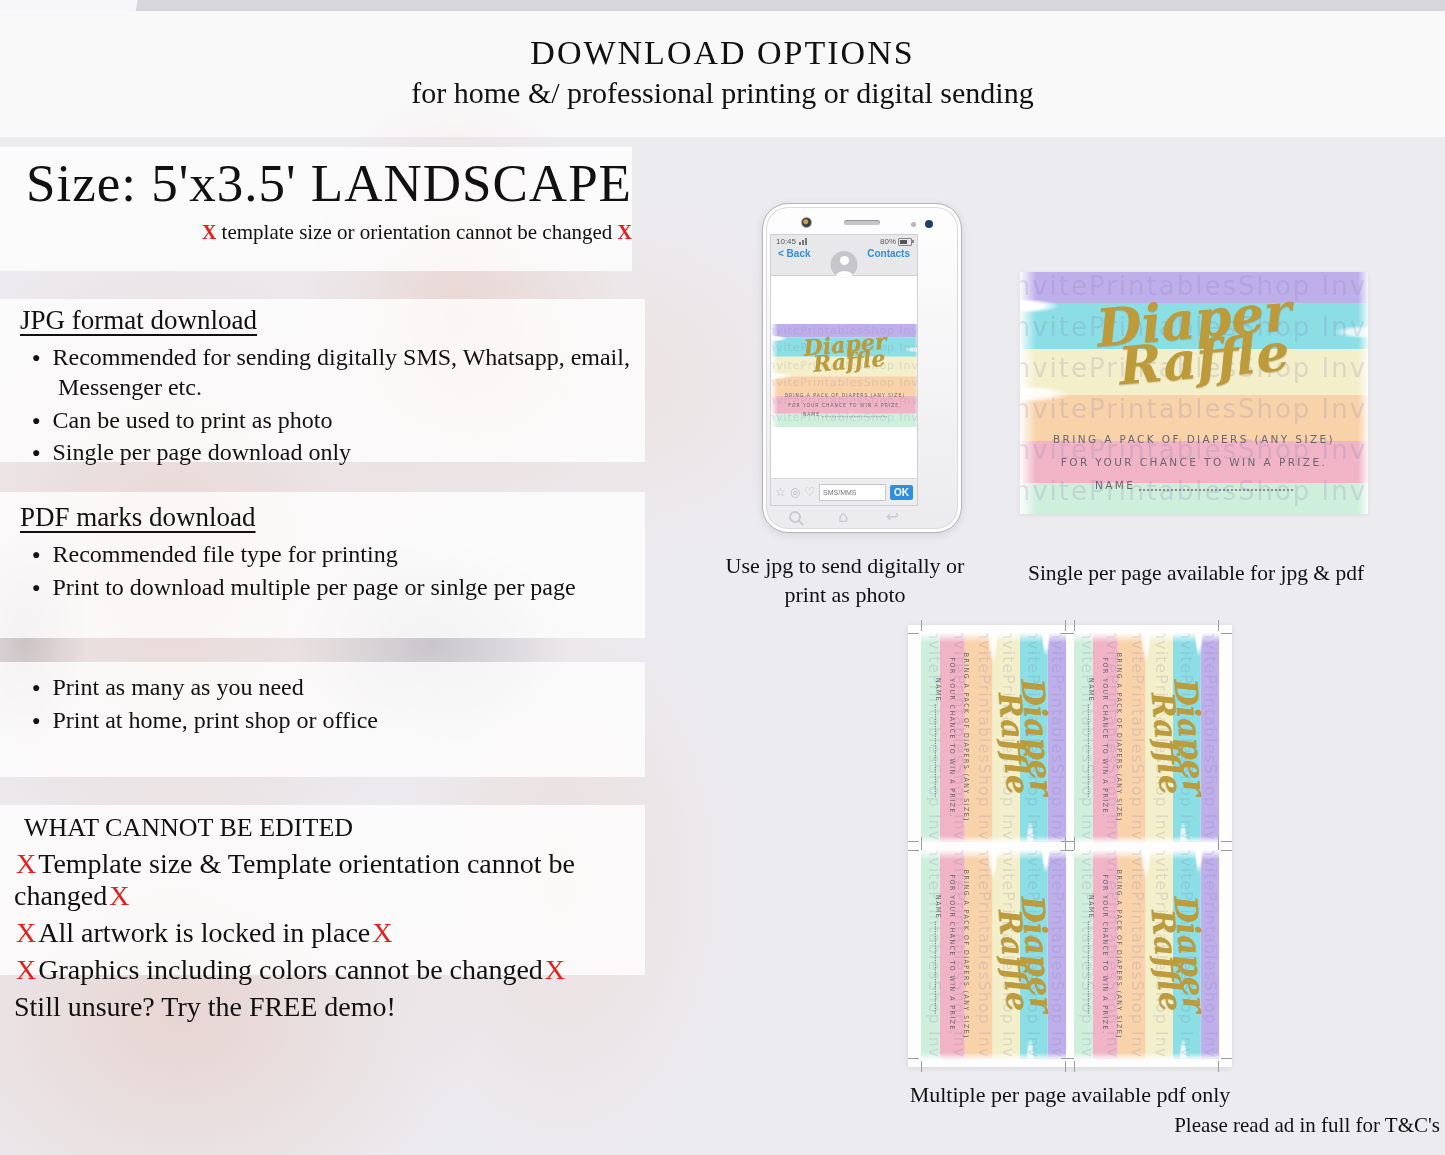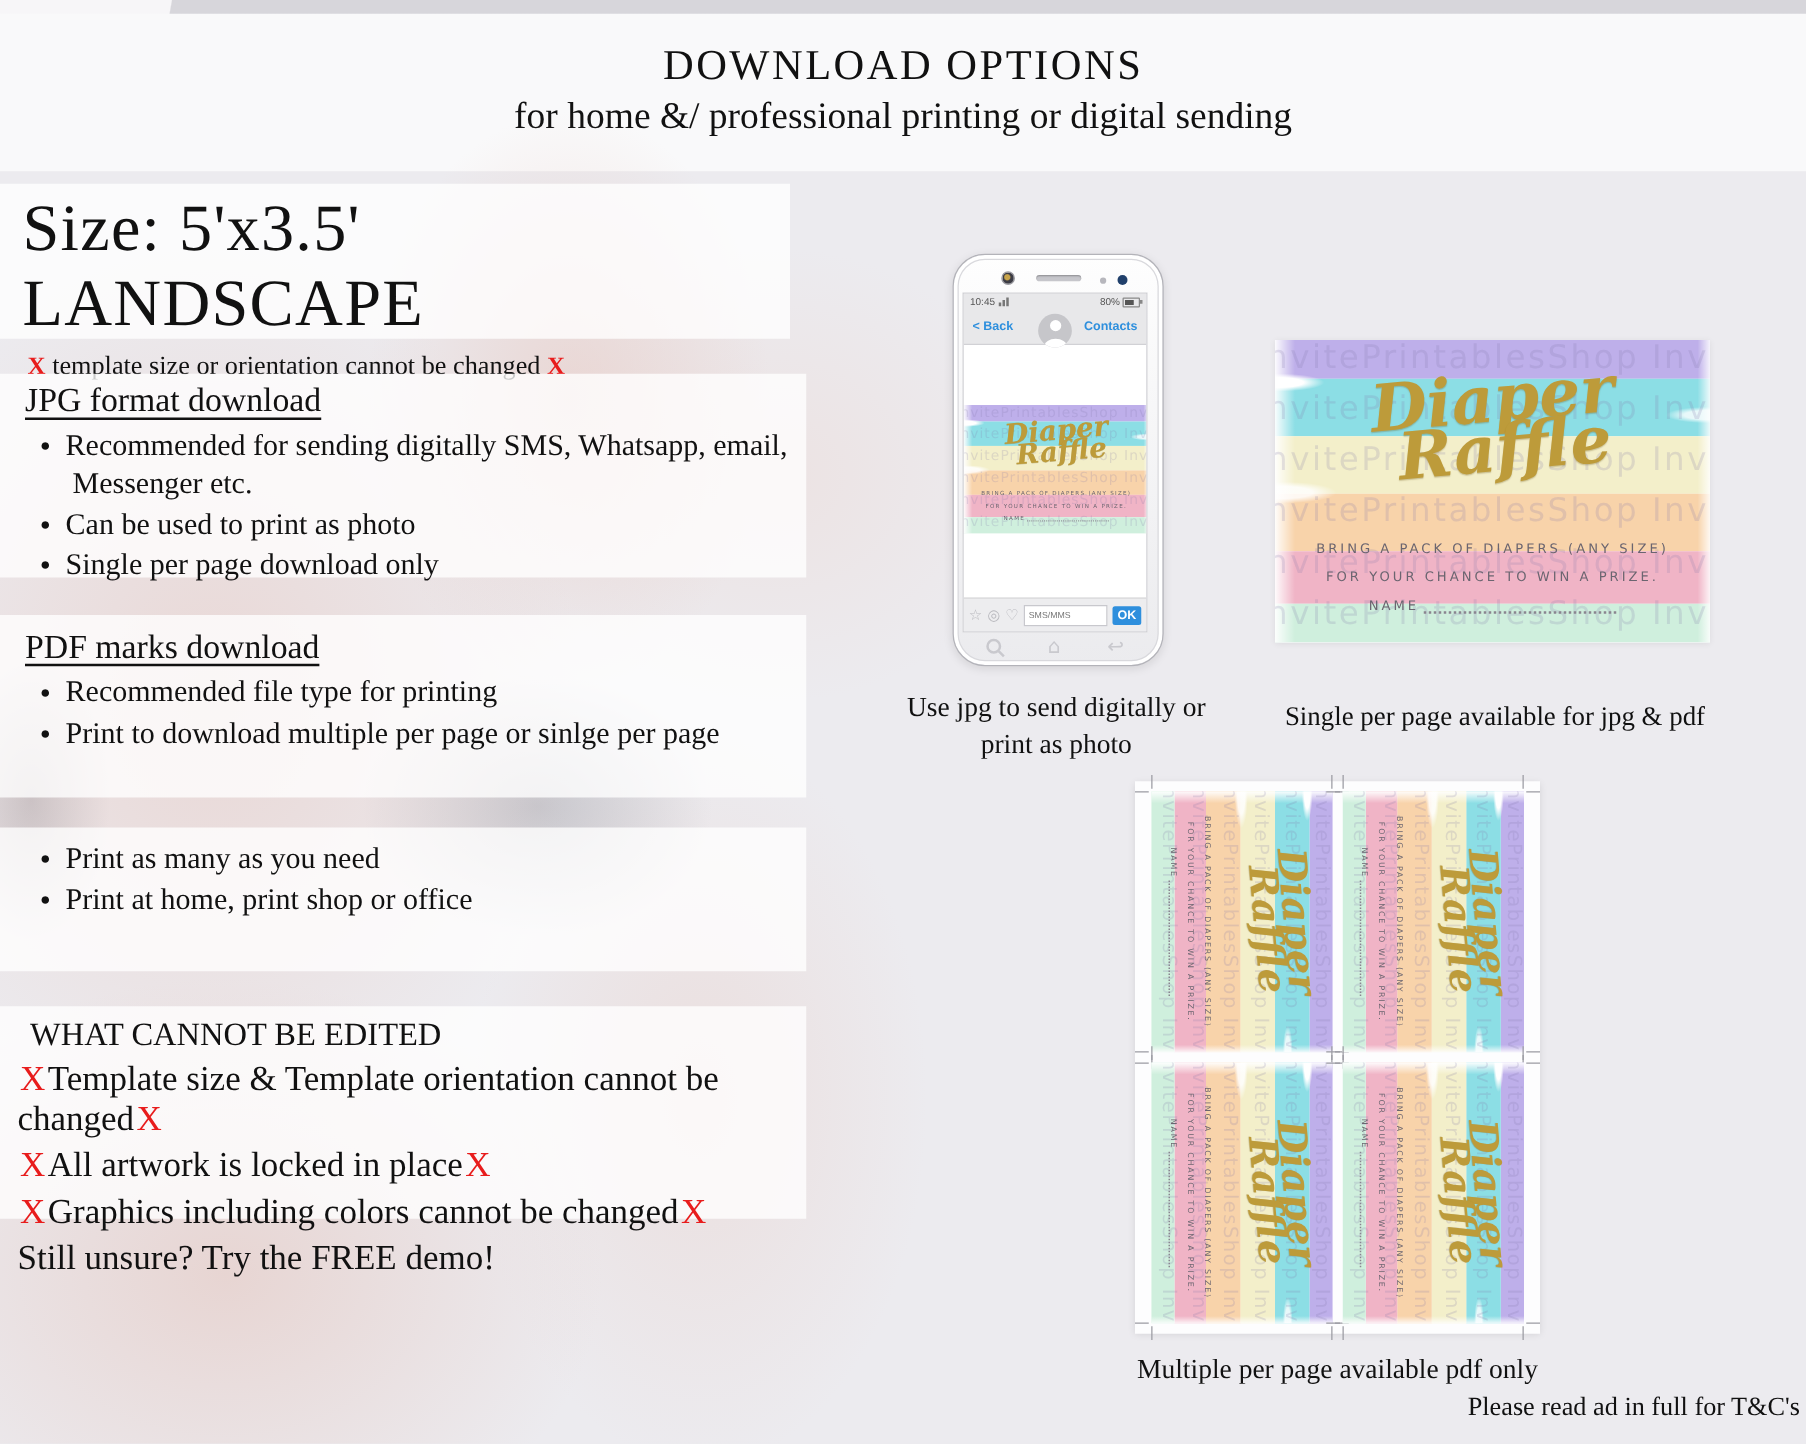--- a/index.html
+++ b/index.html
@@ -21,62 +21,62 @@
   }
   .topstrip { position:absolute; top:0; left:0; right:0; height:11px; z-index:1;
     background:linear-gradient(100deg, #f7f6f8 0 135px, #d7d6db 136px); }
 
   .band { position:absolute; left:0; background:rgba(255,255,255,.78); z-index:1; box-sizing:border-box; }
 
   .header-band { top:11px; left:0; right:0; height:137px; text-align:center; background:rgba(255,255,255,.7); }
   .title { font-size:34px; letter-spacing:2px; padding-top:34px; }
   .subtitle { font-size:30px; margin-top:4px; }
 
-  .size-band { top:147px; width:632px; height:124px; padding:4px 16px 0 18px; }
+  .size-band { top:147px; width:632px; height:124px; padding:4px 0 0 18px;text-align:right; }
   .size-band h1 { font-size:53px; font-weight:normal; margin:2px 0 0; letter-spacing:1px; }
   .size-note { font-size:21px; margin:7px 0 0 4px; }
   .size-note .redx { font-weight:bold; font-size:20px; }
   .redx { color:#e81c1c; }
 
   .jpg-band { top:299px; width:645px; height:163px; padding:4px 0 0 20px; }
   .pdf-band { top:492px; width:645px; height:146px; padding:8px 0 0 20px; }
   .print-band { top:662px; width:645px; height:115px; padding:8px 0 0 20px; }
   .noedit-band { top:805px; width:645px; height:170px; padding:6px 0 0 14px; }
 
   h2 { font-size:27px; font-weight:normal; margin:2px 0 7px; }
   .u { text-decoration:underline; text-underline-offset:5px; }
   ul.bullets { font-size:24px; margin:0; padding-left:12px; list-style:none; max-width:612px; }
   ul.bullets li { margin:3px 0; padding-left:26px; text-indent:-26px; line-height:1.24; }
   ul.bullets li::before { content:"\25CF"; font-size:14px; margin-right:12px; position:relative; top:-3px; }
   .noedit-band h2 { margin-left:10px; margin-bottom:4px; font-size:26px; }
   .xline { font-size:28px; margin:5px 0; }
   .xline .x { margin:0 2px; }
 
   
-  .phone { position:absolute; left:762px; top:203px; width:169px; height:330px; z-index:2;
+  .phone { position:absolute; left:762px; top:203px; width:200px; height:330px; z-index:2;
     background:linear-gradient(180deg,#fefefe,#ebebee); border:1px solid #b3b3b9; border-radius:26px;
     box-shadow: inset 0 0 0 3px #fff, inset 0 0 0 4px #d9d9dd, 0 2px 8px rgba(0,0,0,.1); box-sizing:border-box;padding-left:25px; }
   .cam { position:absolute; top:13px; left:38px; width:9px; height:9px; border-radius:50%;
     background:radial-gradient(circle at 42% 42%, #c8a44a 0 2px, #3c3c44 3px); border:1px solid #9a9aa0; }
   .speaker { position:absolute; top:16px; left:50%; transform:translateX(-50%); width:36px; height:5px;
     border-radius:3px; background:#c6c6cb; box-shadow:inset 0 1px 1px rgba(0,0,0,.25); }
   .dot1 { position:absolute; top:18px; right:45px; width:5px; height:5px; border-radius:50%; background:#b7b7bd; }
   .dot2 { position:absolute; top:16px; right:28px; width:8px; height:8px; border-radius:50%; background:#20406b; }
   .screen { position:absolute; left:7px; top:30px; width:148px; height:272px; background:#fff;
     border:1px solid #cfcfd4; box-sizing:border-box; overflow:hidden; display:flex; flex-direction:column; }
   .statusbar { height:13px; background:#e8e8ea; display:flex; align-items:center;
     font:8px "Liberation Sans", sans-serif; color:#555; padding:0 5px; flex:none; }
   .signal { display:inline-flex; align-items:flex-end; margin-left:3px; }
   .signal i { display:block; width:2px; background:#777; margin-right:1px; }
   .signal i:nth-child(1){height:3px;} .signal i:nth-child(2){height:5px;} .signal i:nth-child(3){height:7px;}
   .sp { flex:1; }
   .battery { width:12px; height:6px; border:1px solid #888; border-radius:1px; position:relative; margin-left:2px; }
   .battery i { position:absolute; left:1px; top:1px; bottom:1px; width:7px; background:#555; }
   .battery::after { content:""; position:absolute; right:-3px; top:1px; width:2px; height:3px; background:#888; }
-  .navrow { height:27px; background:#e8e8ea; border-bottom:1px solid #d1d1d5; display:flex; align-items:center;
+  .navrow { height:27px; background:#e8e8ea; border-bottom:1px solid #d1d1d5; display:flex; align-items:flex-start;
     justify-content:space-between; padding:0 7px; font:bold 10px "Liberation Sans", sans-serif; position:relative; flex:none; }
   .blue { color:#2e8fdd; }
   .avatar { position:absolute; left:50%; top:3px; transform:translateX(-50%); width:27px; height:27px;
     border-radius:50%; background:#c6c6ca; overflow:hidden; }
   .avatar::before { content:""; position:absolute; top:5px; left:50%; transform:translateX(-50%);
     width:9px; height:9px; border-radius:50%; background:#fff; }
   .avatar::after { content:""; position:absolute; bottom:-5px; left:50%; transform:translateX(-50%);
     width:18px; height:12px; border-radius:50% 50% 0 0; background:#fff; }
   .msgtop { height:48px; background:#fff; flex:none; }
   .phone-card { width:148px; height:103px; position:relative; flex:none; overflow:hidden; }

